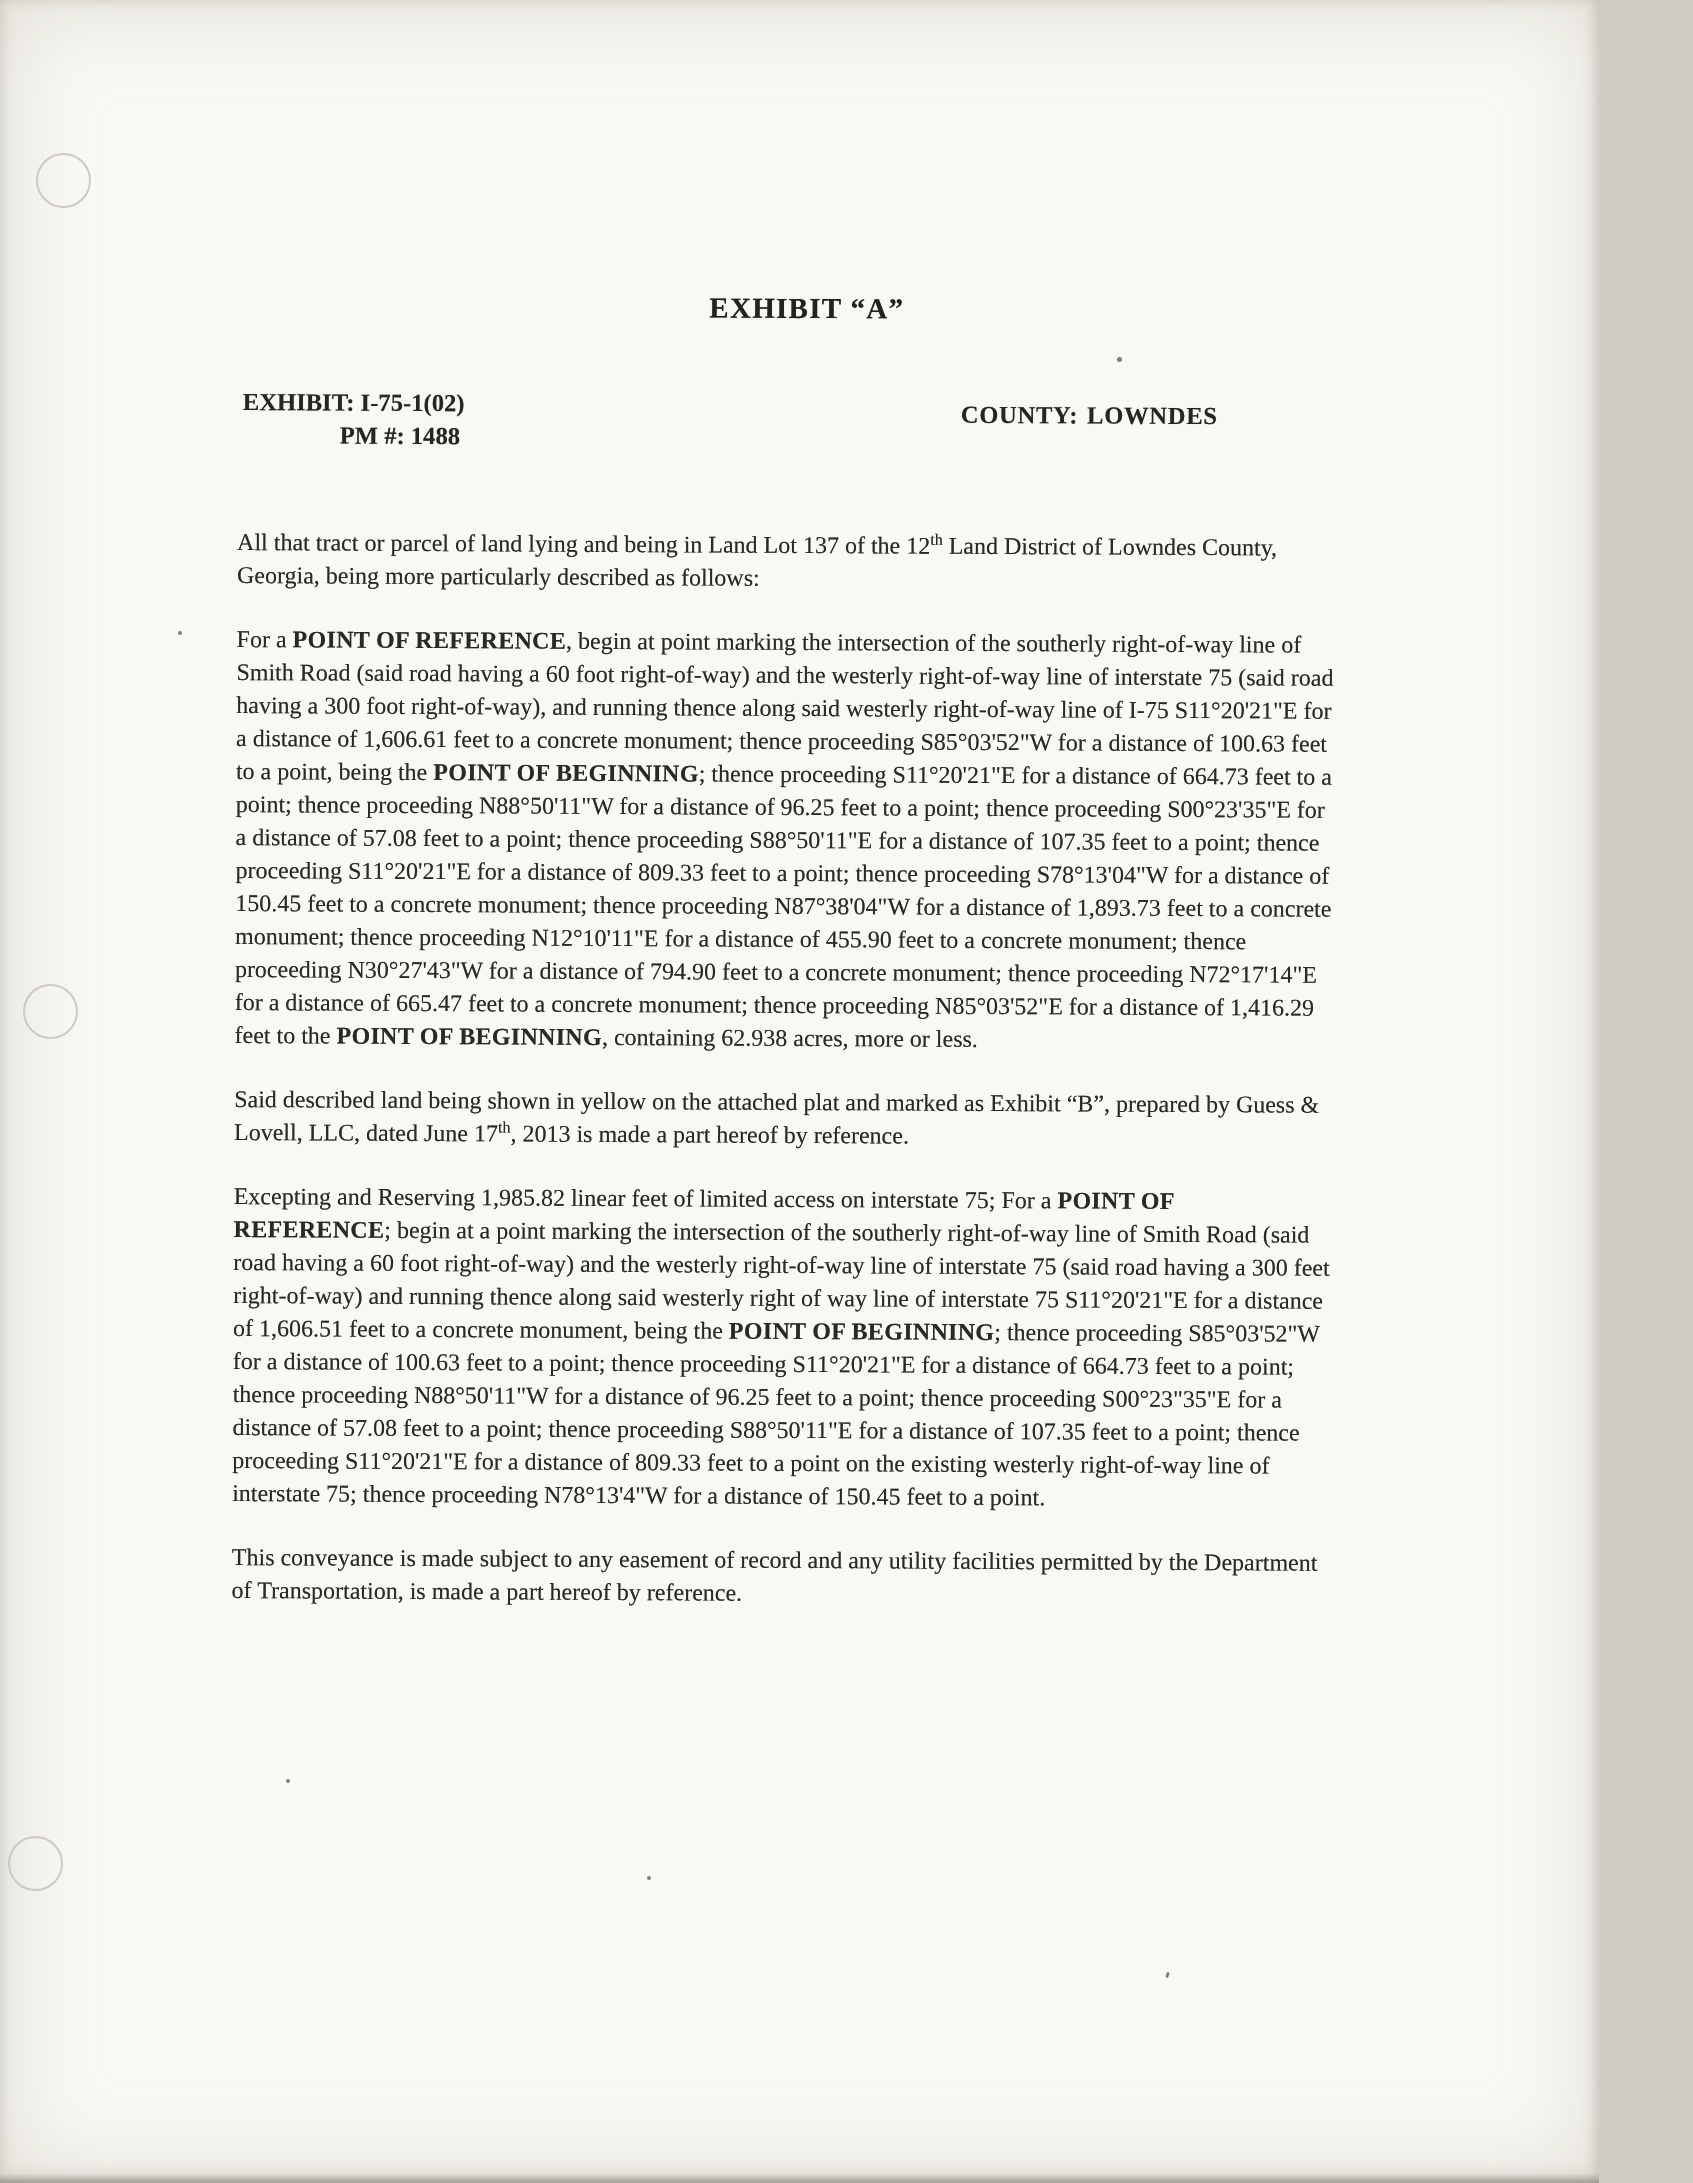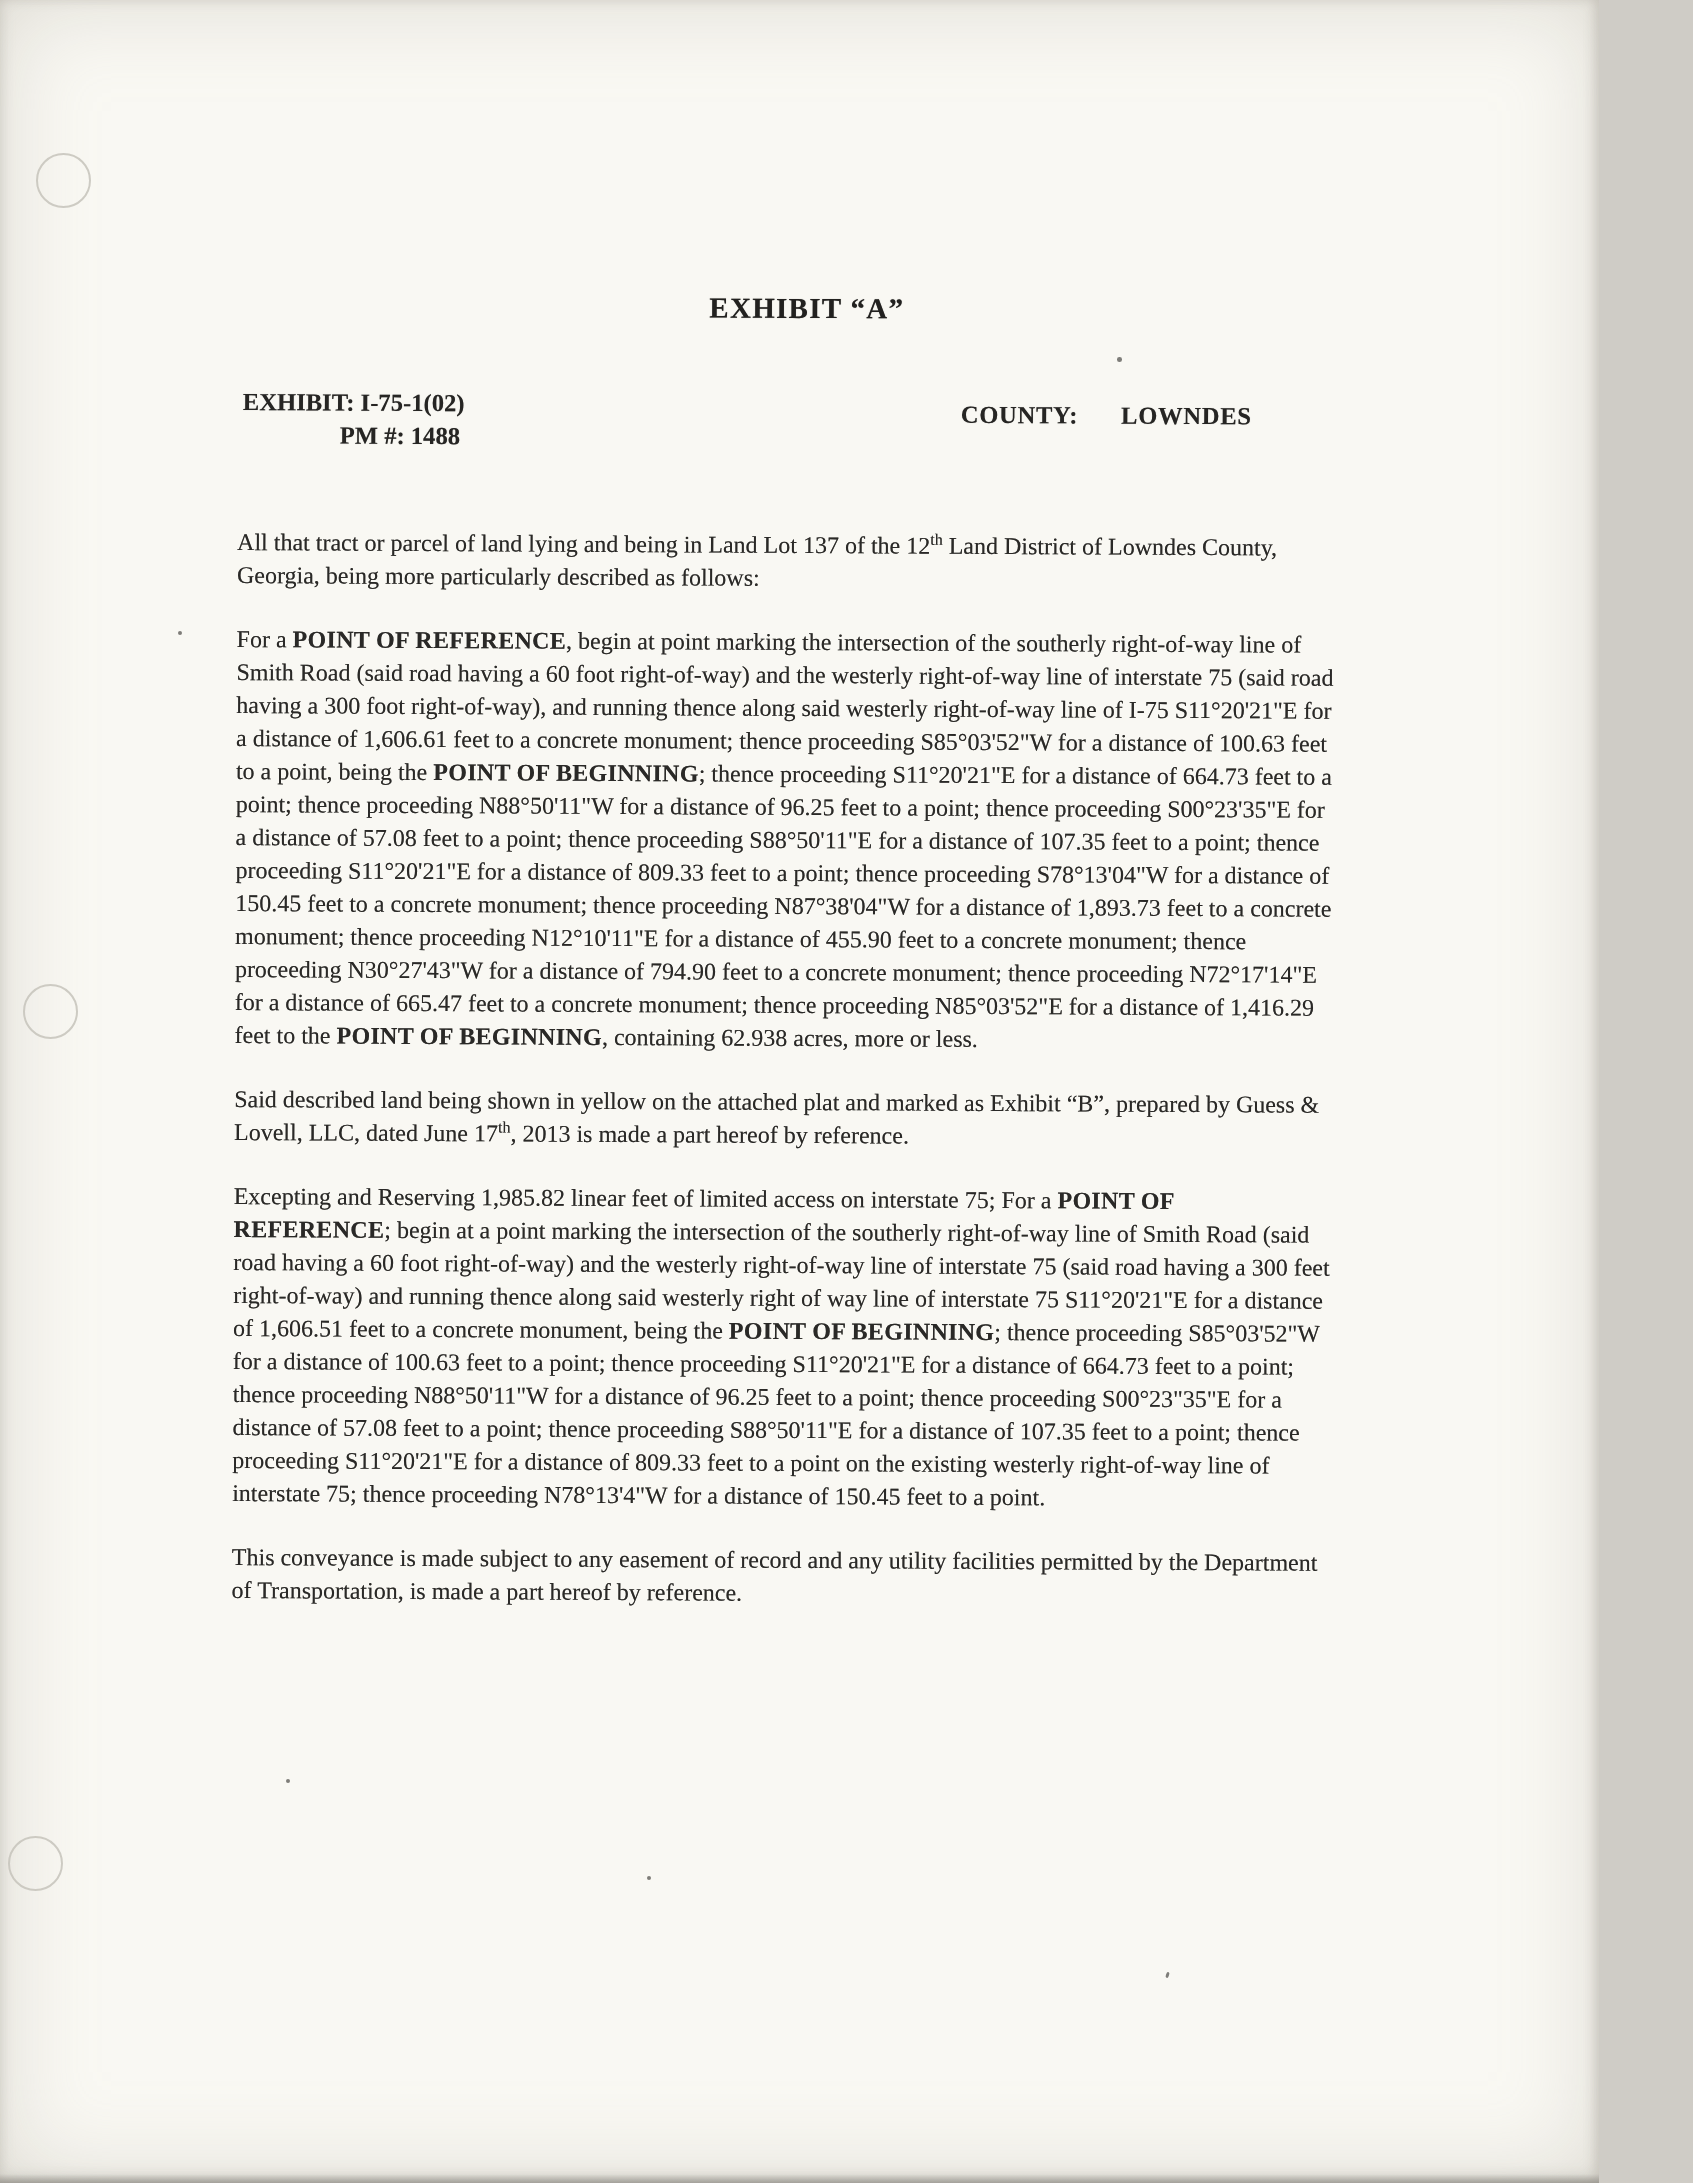--- a/index.html
+++ b/index.html
@@ -47,21 +47,21 @@
     left: 245px;
     width: 1165px;
     font-size: 24.6px;
     font-weight: 700;
     text-shadow: 0 0 0.7px rgba(30,30,28,0.45);
   }
   .project-line { position: absolute; top: 0; left: 0; white-space: nowrap; }
   .pm-line { position: absolute; top: 33px; left: 0; white-space: nowrap; }
   .pm-line .lbl { display: inline-block; width: 162px; text-align: right; }
   .county-line { position: absolute; top: 9.3px; left: 718px; white-space: nowrap; letter-spacing: 0.7px; }
-  .county-line .val { margin-left: 36px; }
+  .county-line .val { margin-left: 2px; }
   .body-text-block {
     position: absolute;
     top: 529px;
     left: 240px;
     width: 1102px;
     font-size: 24px;
     line-height: 33px;
     color: #2a2927;
     text-shadow: 0 0 0.5px rgba(40,38,35,0.55);
   }

